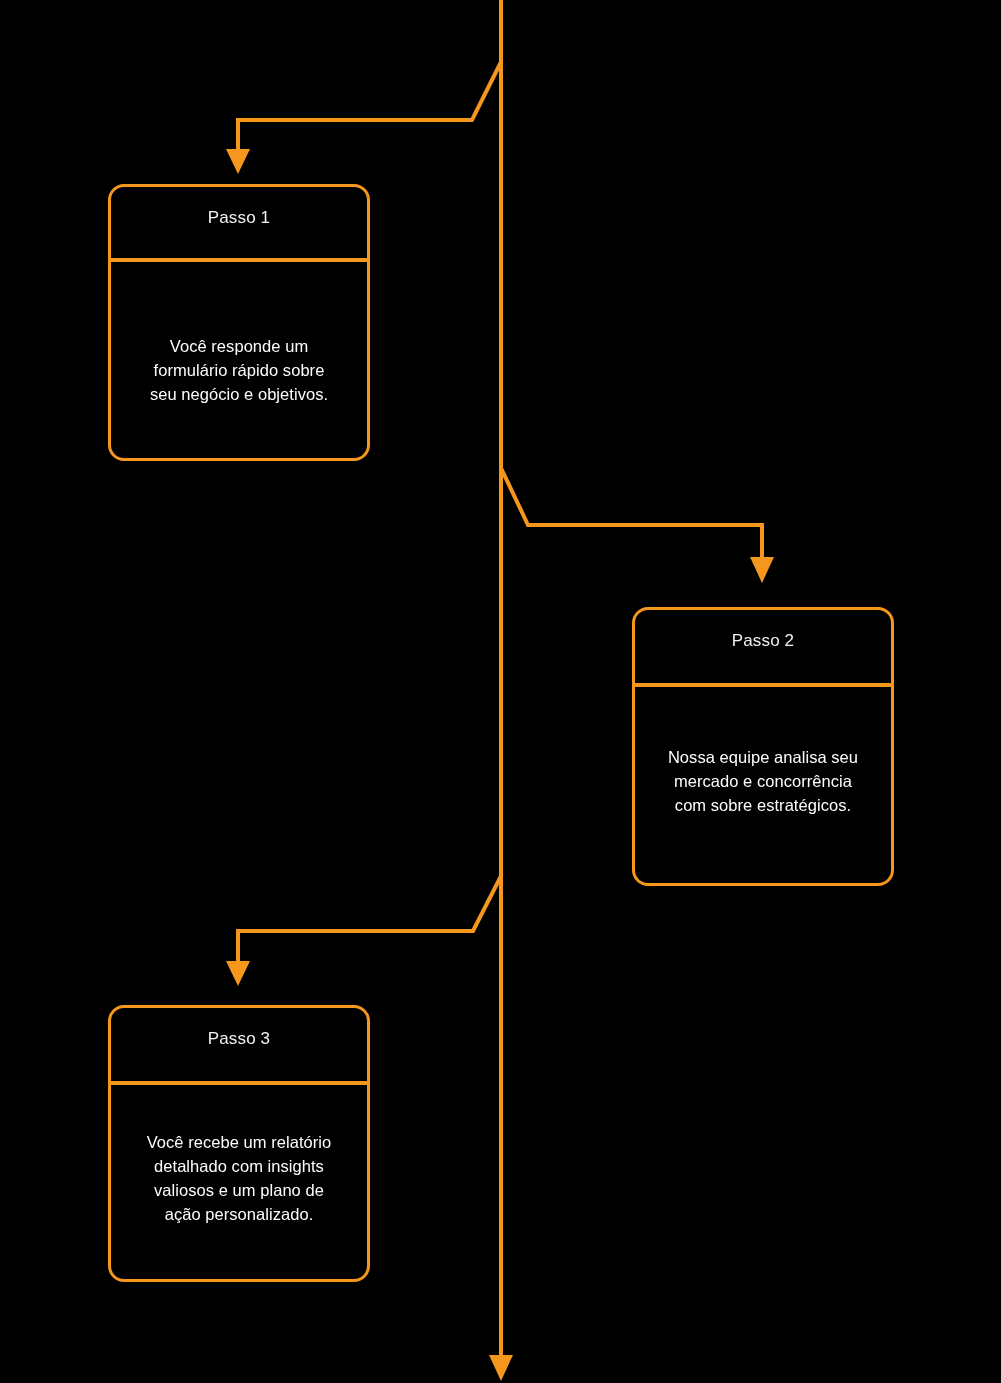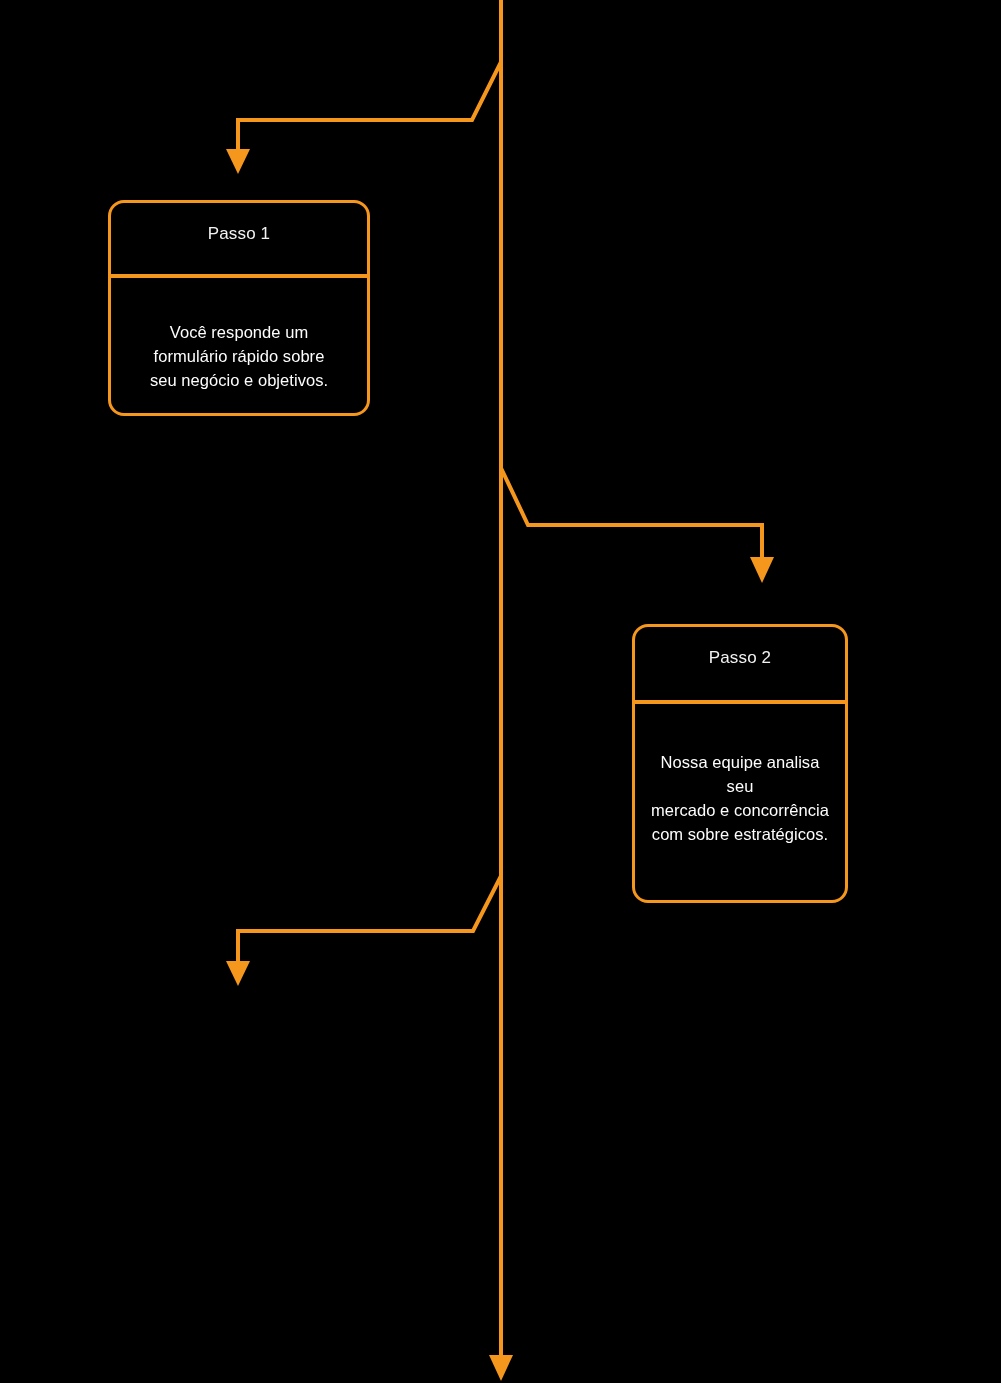--- a/index.html
+++ b/index.html
@@ -79,22 +79,22 @@
     color: #fdfdfd;
     font-size: 16.5px;
     line-height: 24px;
     text-align: center;
     font-weight: 400;
     letter-spacing: 0.05px;
     white-space: pre-line;
   }
 
   
-  #step-card-1 { left: 108px; top: 200px;  width: 262px; height: 216px; gap: 28px; }
-  #step-card-2 { left: 632px; top: 624px;  width: 216px; height: 279px; }
+  #step-card-1 { left: 108px; top: 184px;  width: 262px; height: 277px; gap: 28px; }
+  #step-card-2 { left: 632px; top: 607px;  width: 262px; height: 279px; }
   #step-card-3 { left: 108px; top: 1005px; width: 262px; height: 277px; }
 
   #step-card-2 .card-header { height: 77px; flex-basis: 77px; }
   #step-card-3 .card-header { height: 77px; flex-basis: 77px; }
 </style>
 </head>
 <body>
 
 <div id="flow-root">
 
@@ -136,14 +136,25 @@
     <div class="card-header">
       <div class="card-title">Passo 2</div>
     </div>
     <div class="card-body">
       <div class="card-text">Nossa equipe analisa seu
 mercado e concorrência
 com sobre estratégicos.</div>
     </div>
   </div>
 
+  <div class="step-card" id="step-card-3">
+    <div class="card-header">
+      <div class="card-title">Passo 3</div>
+    </div>
+    <div class="card-body">
+      <div class="card-text">Você recebe um relatório
+detalhado com insights
+valiosos e um plano de
+ação personalizado.</div>
+    </div>
+  </div>
 
 </div>
 
 </body></html>

